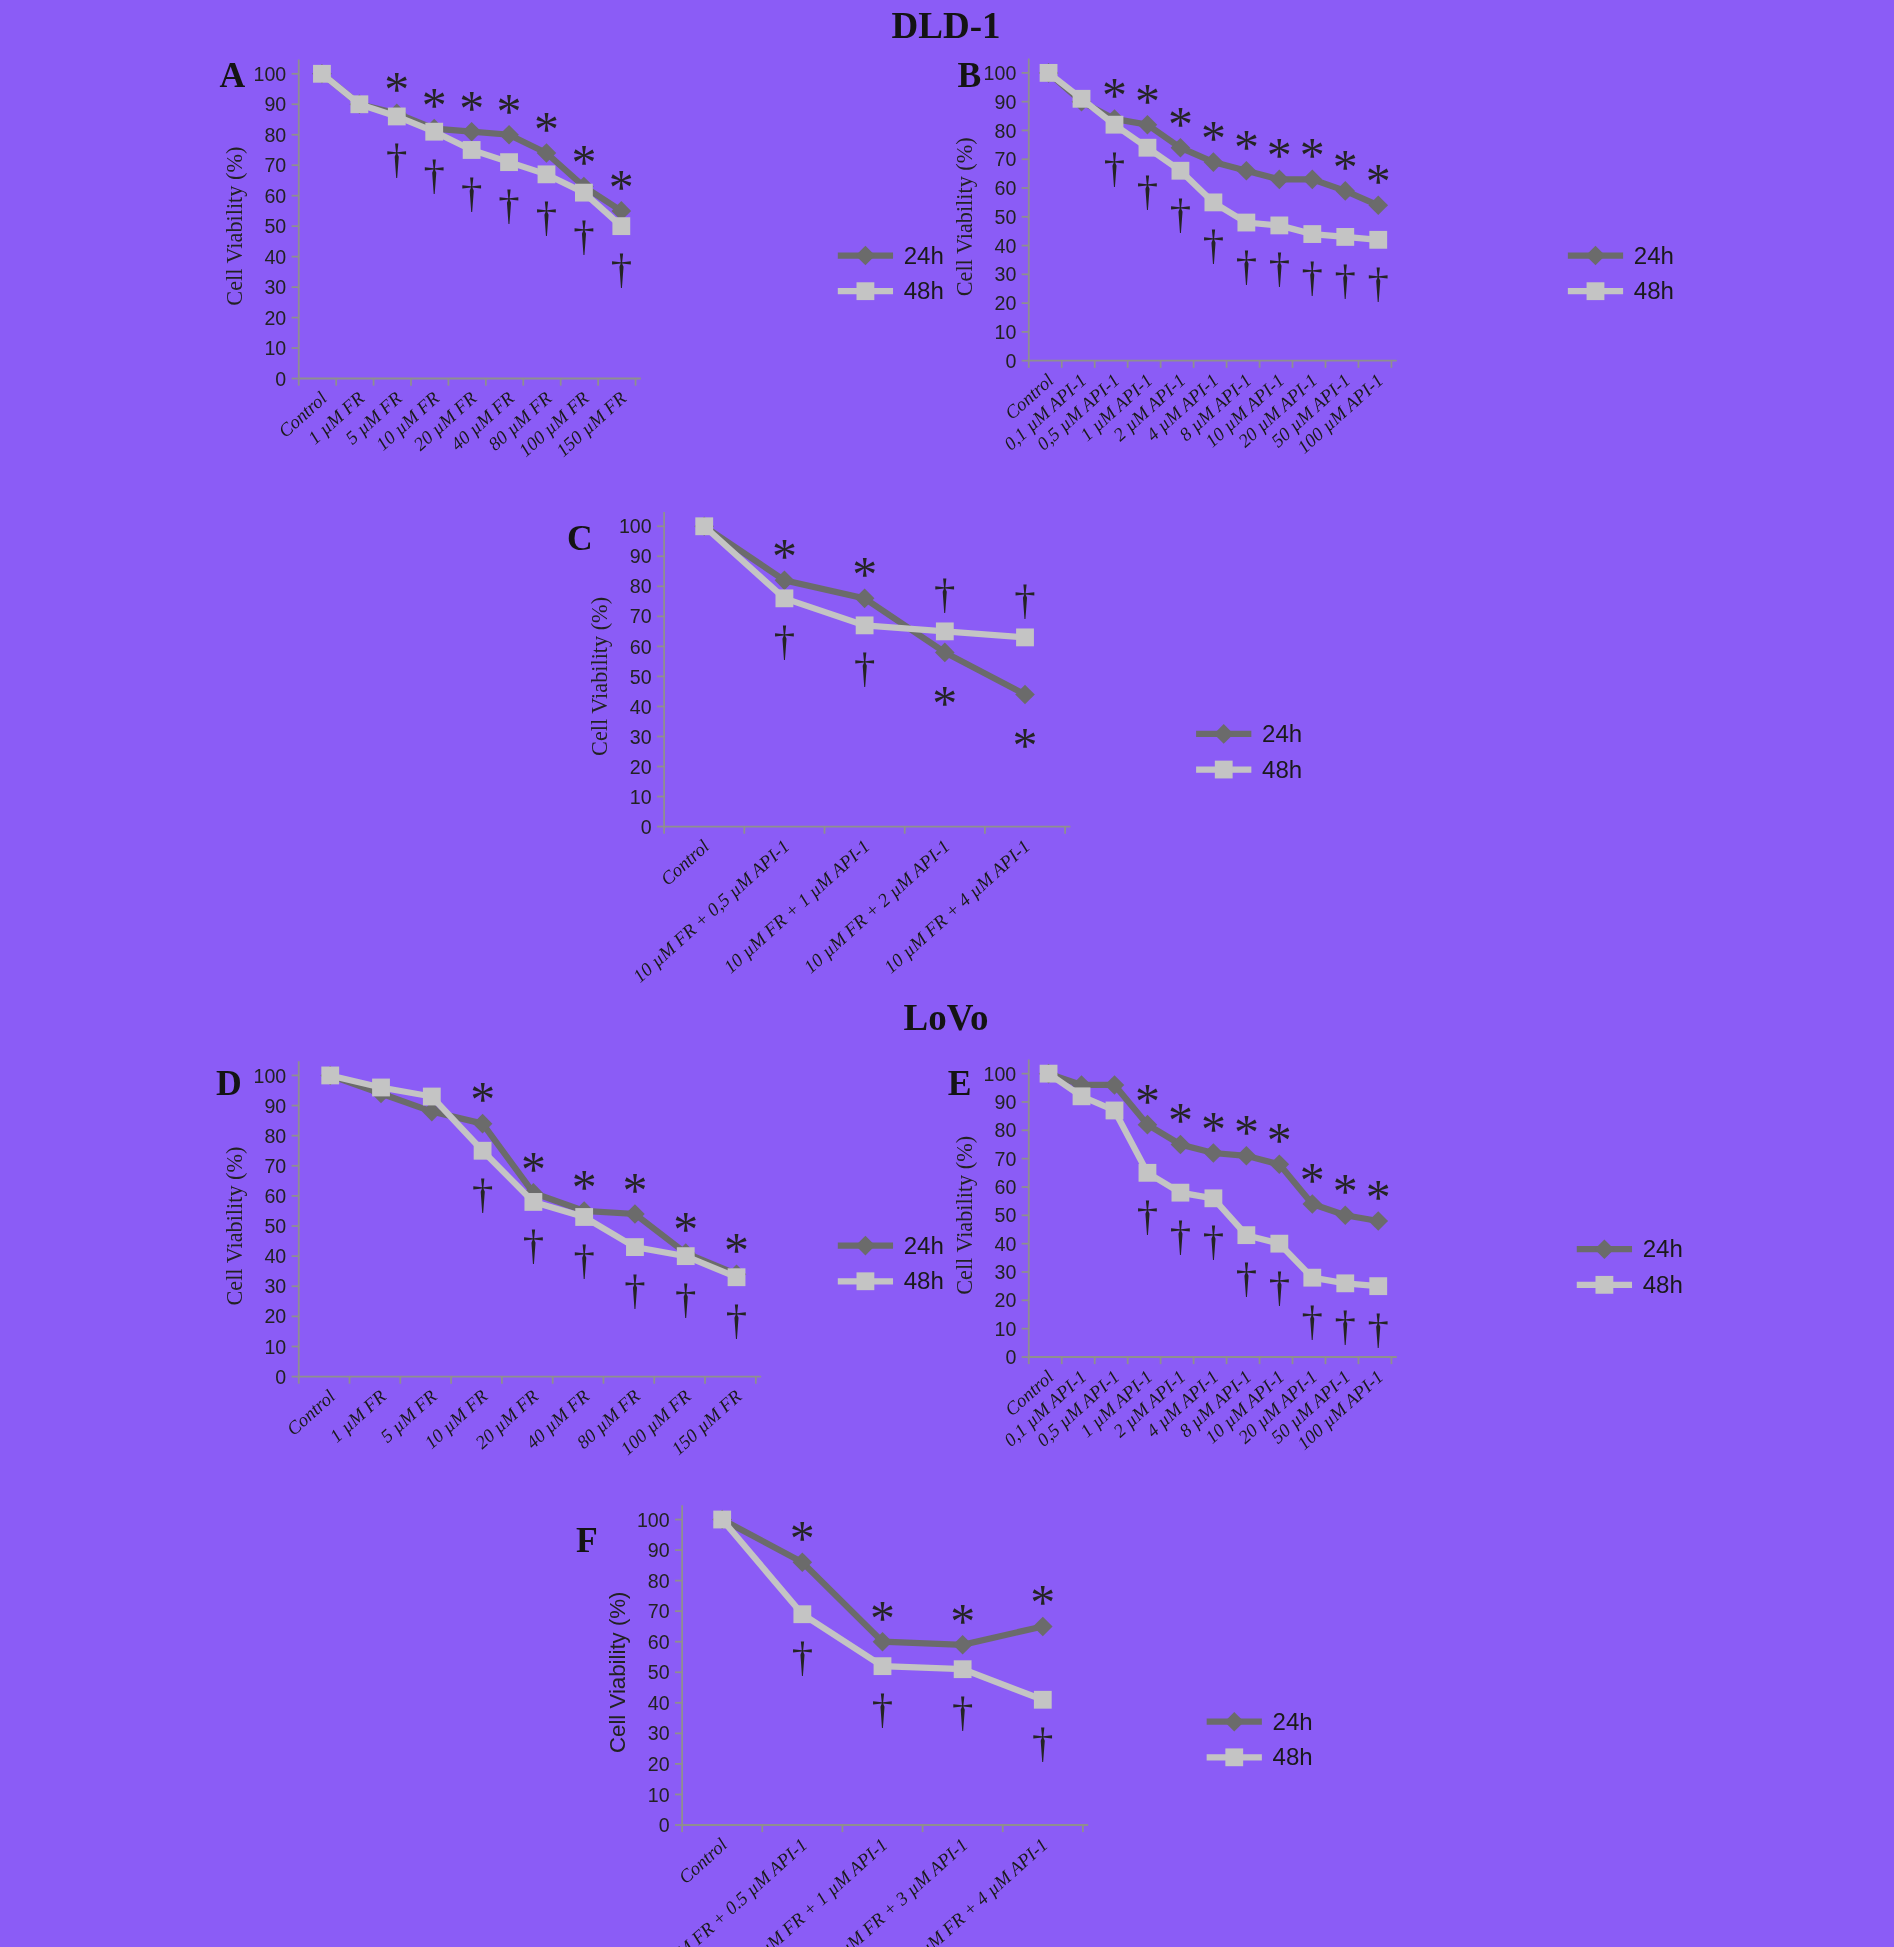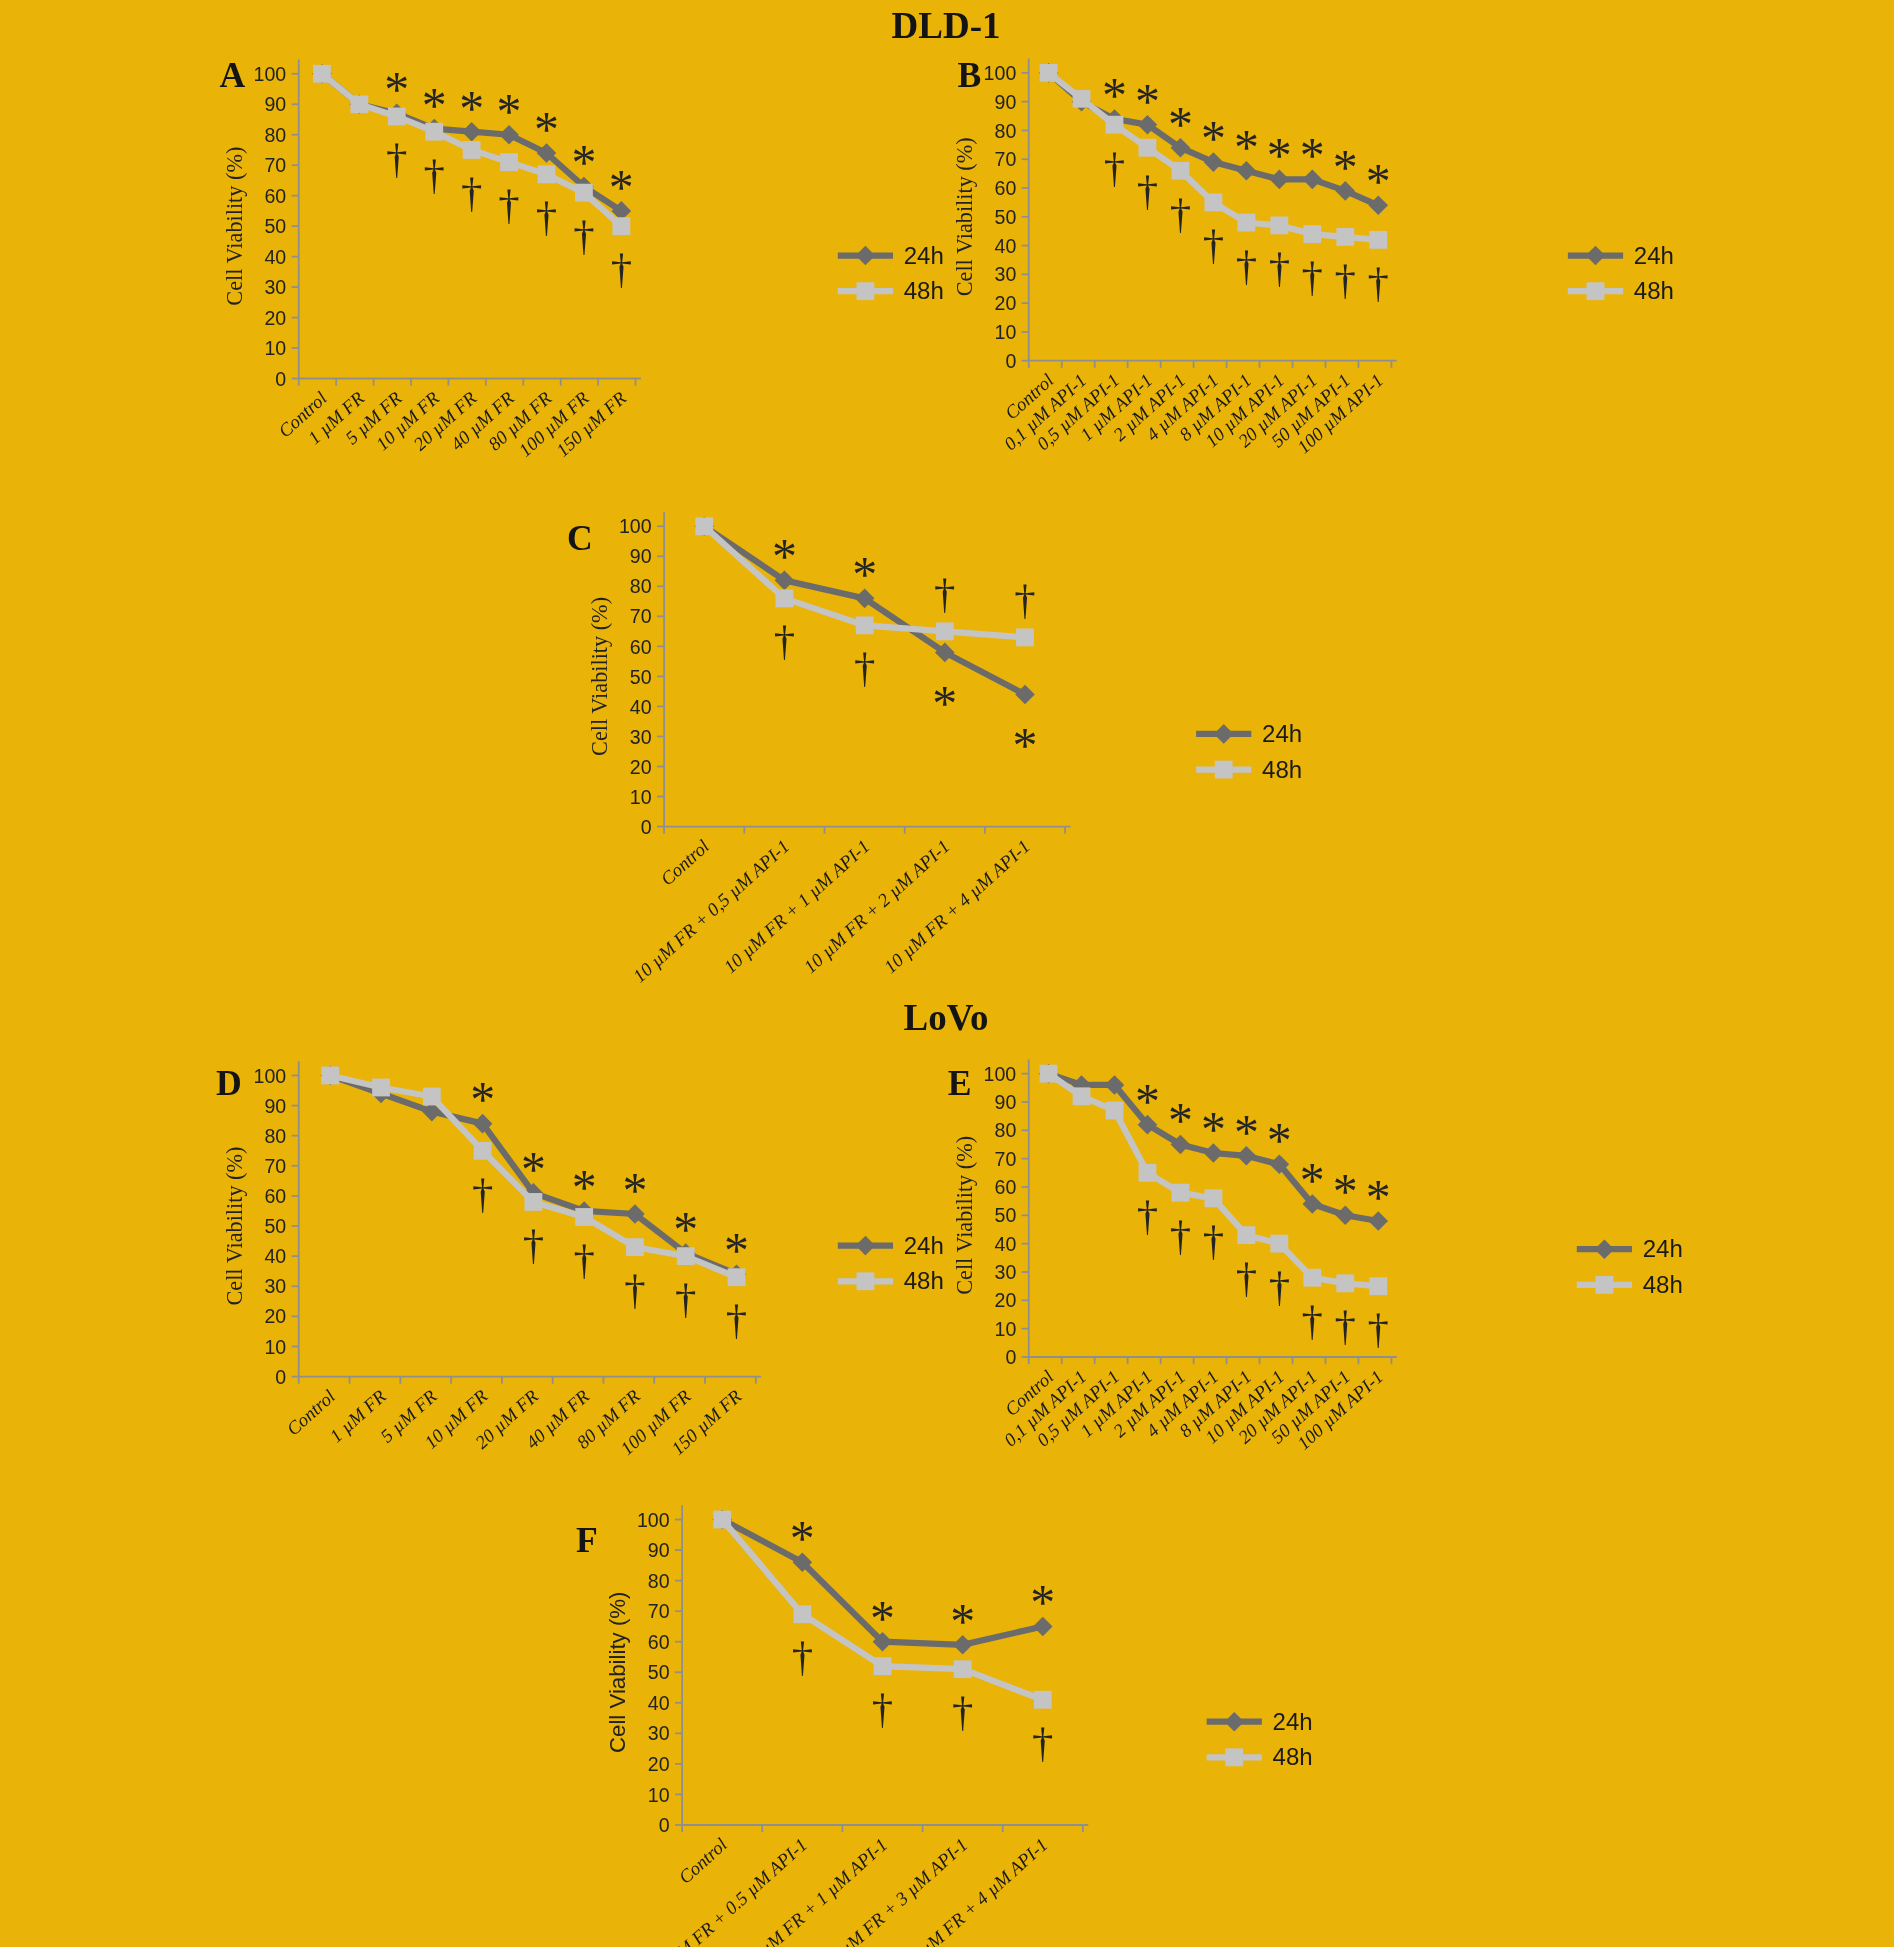--- a/index.html
+++ b/index.html
@@ -1,16 +1,16 @@
 <!DOCTYPE html>
 <html style="font-size:14.3px"><head>
 <meta charset="utf-8">
 <style>
   html,body{margin:0;padding:0;background:#ffffff;}
-  #figure{position:relative;width:1894px;height:1947px;background:#eab308;overflow:hidden;}
+  #figure{position:relative;width:1894px;height:1947px;background:#8b5cf6;overflow:hidden;}
   .group-title{position:absolute;transform:translateX(-50%);font:bold 37px "Liberation Serif",serif;color:#141414;white-space:nowrap;}
   .chart-mount{position:absolute;}
   .chart-mount svg{overflow:visible;display:block;}
   .letter{font:bold 40px "Liberation Serif",serif;fill:#141414;}
   .ylab{font:25px "Liberation Serif",serif;fill:#222;}
   .ylab-sans{font:25px "Liberation Sans",sans-serif;fill:#222;}
   .ytick{font:22px "Liberation Sans",sans-serif;fill:#222;}
   .xlabel{font:italic 21px "Liberation Serif",serif;fill:#1a1a1a;}
   .legend-label{font:27px "Liberation Sans",sans-serif;fill:#1a1a1a;}
   .ann-star{font:56px "Liberation Serif",serif;fill:#242424;}

